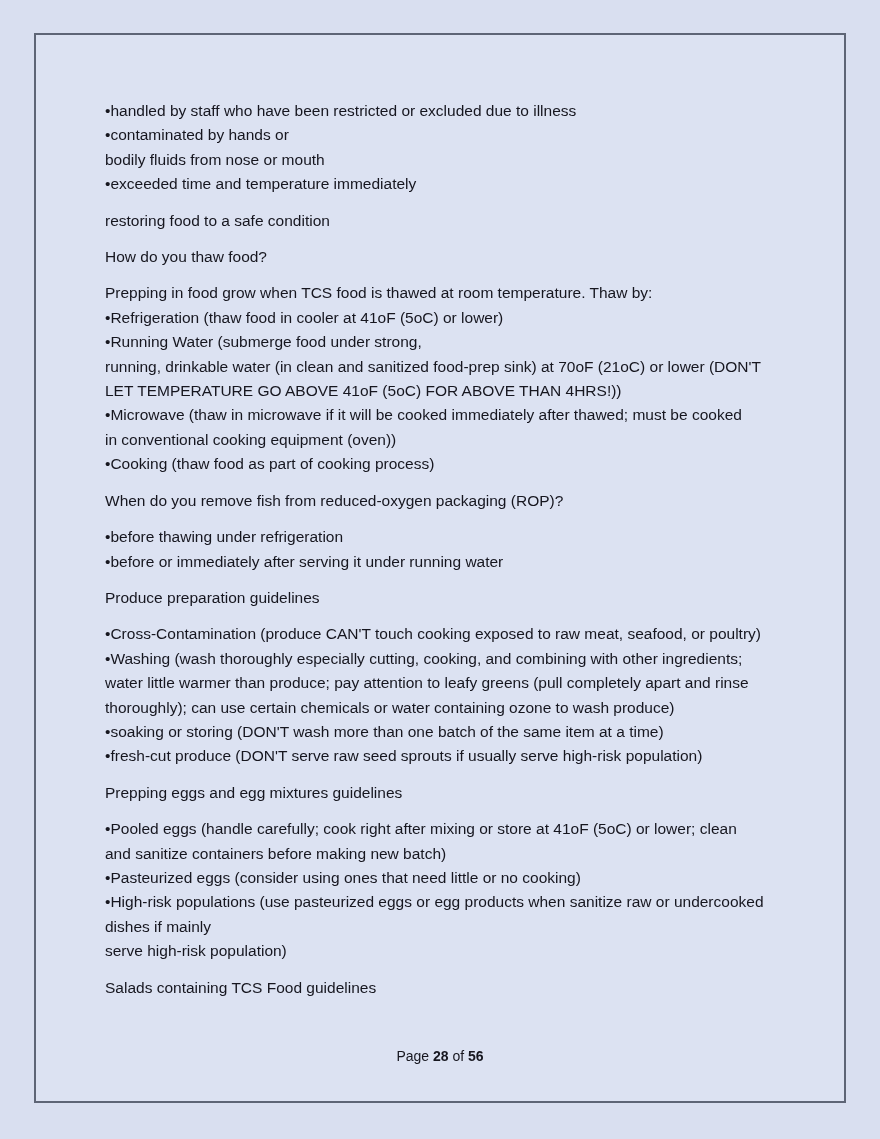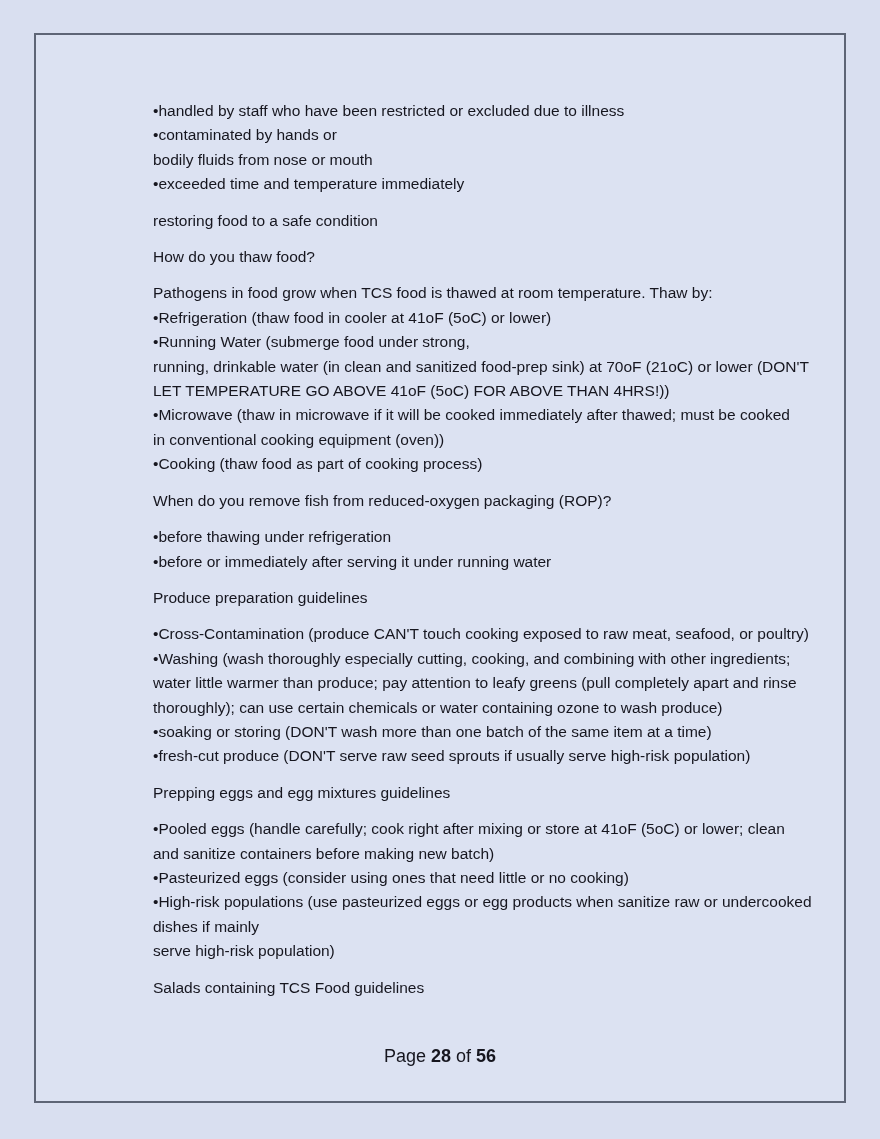--- a/index.html
+++ b/index.html
@@ -23,27 +23,27 @@
     background: var(--sheet-bg);
     border: 2px solid var(--sheet-border);
     overflow: hidden;
   }
   .content {
     padding: 64px 28px 0 69px;
     font-size: 15.5px;
     line-height: 24.4px;
   }
   .para { margin-bottom: 12px; }
-  .line { white-space: nowrap; margin-left: 48px; }
+  .line { white-space: nowrap; }
   .footer {
     position: absolute;
     bottom: 33px; left: 0;
     width: 100%;
     text-align: center;
-    font-size: 18px;
+    font-size: 14px;
     line-height: 24px;
   }
   .footer .num { font-weight: bold; }
   .footer span { display: inline; }
 </style>
 </head>
 <body>
 
 <div class="sheet">
   <div class="content">
@@ -53,21 +53,21 @@
         <div class="line">bodily fluids from nose or mouth</div>
         <div class="line">•exceeded time and temperature immediately</div>
       </div>
       <div class="para">
         <div class="line">restoring food to a safe condition</div>
       </div>
       <div class="para">
         <div class="line">How do you thaw food?</div>
       </div>
       <div class="para">
-        <div class="line">Pathogens in food grow when TCS food is thawed at room temperature. Thaw by:</div>
+        <div class="line">Prepping in food grow when TCS food is thawed at room temperature. Thaw by:</div>
         <div class="line">•Refrigeration (thaw food in cooler at 41oF (5oC) or lower)</div>
         <div class="line">•Running Water (submerge food under strong,</div>
         <div class="line">running, drinkable water (in clean and sanitized food-prep sink) at 70oF (21oC) or lower (DON'T</div>
         <div class="line">LET TEMPERATURE GO ABOVE 41oF (5oC) FOR ABOVE THAN 4HRS!))</div>
         <div class="line">•Microwave (thaw in microwave if it will be cooked immediately after thawed; must be cooked</div>
         <div class="line">in conventional cooking equipment (oven))</div>
         <div class="line">•Cooking (thaw food as part of cooking process)</div>
       </div>
       <div class="para">
         <div class="line">When do you remove fish from reduced-oxygen packaging (ROP)?</div>

